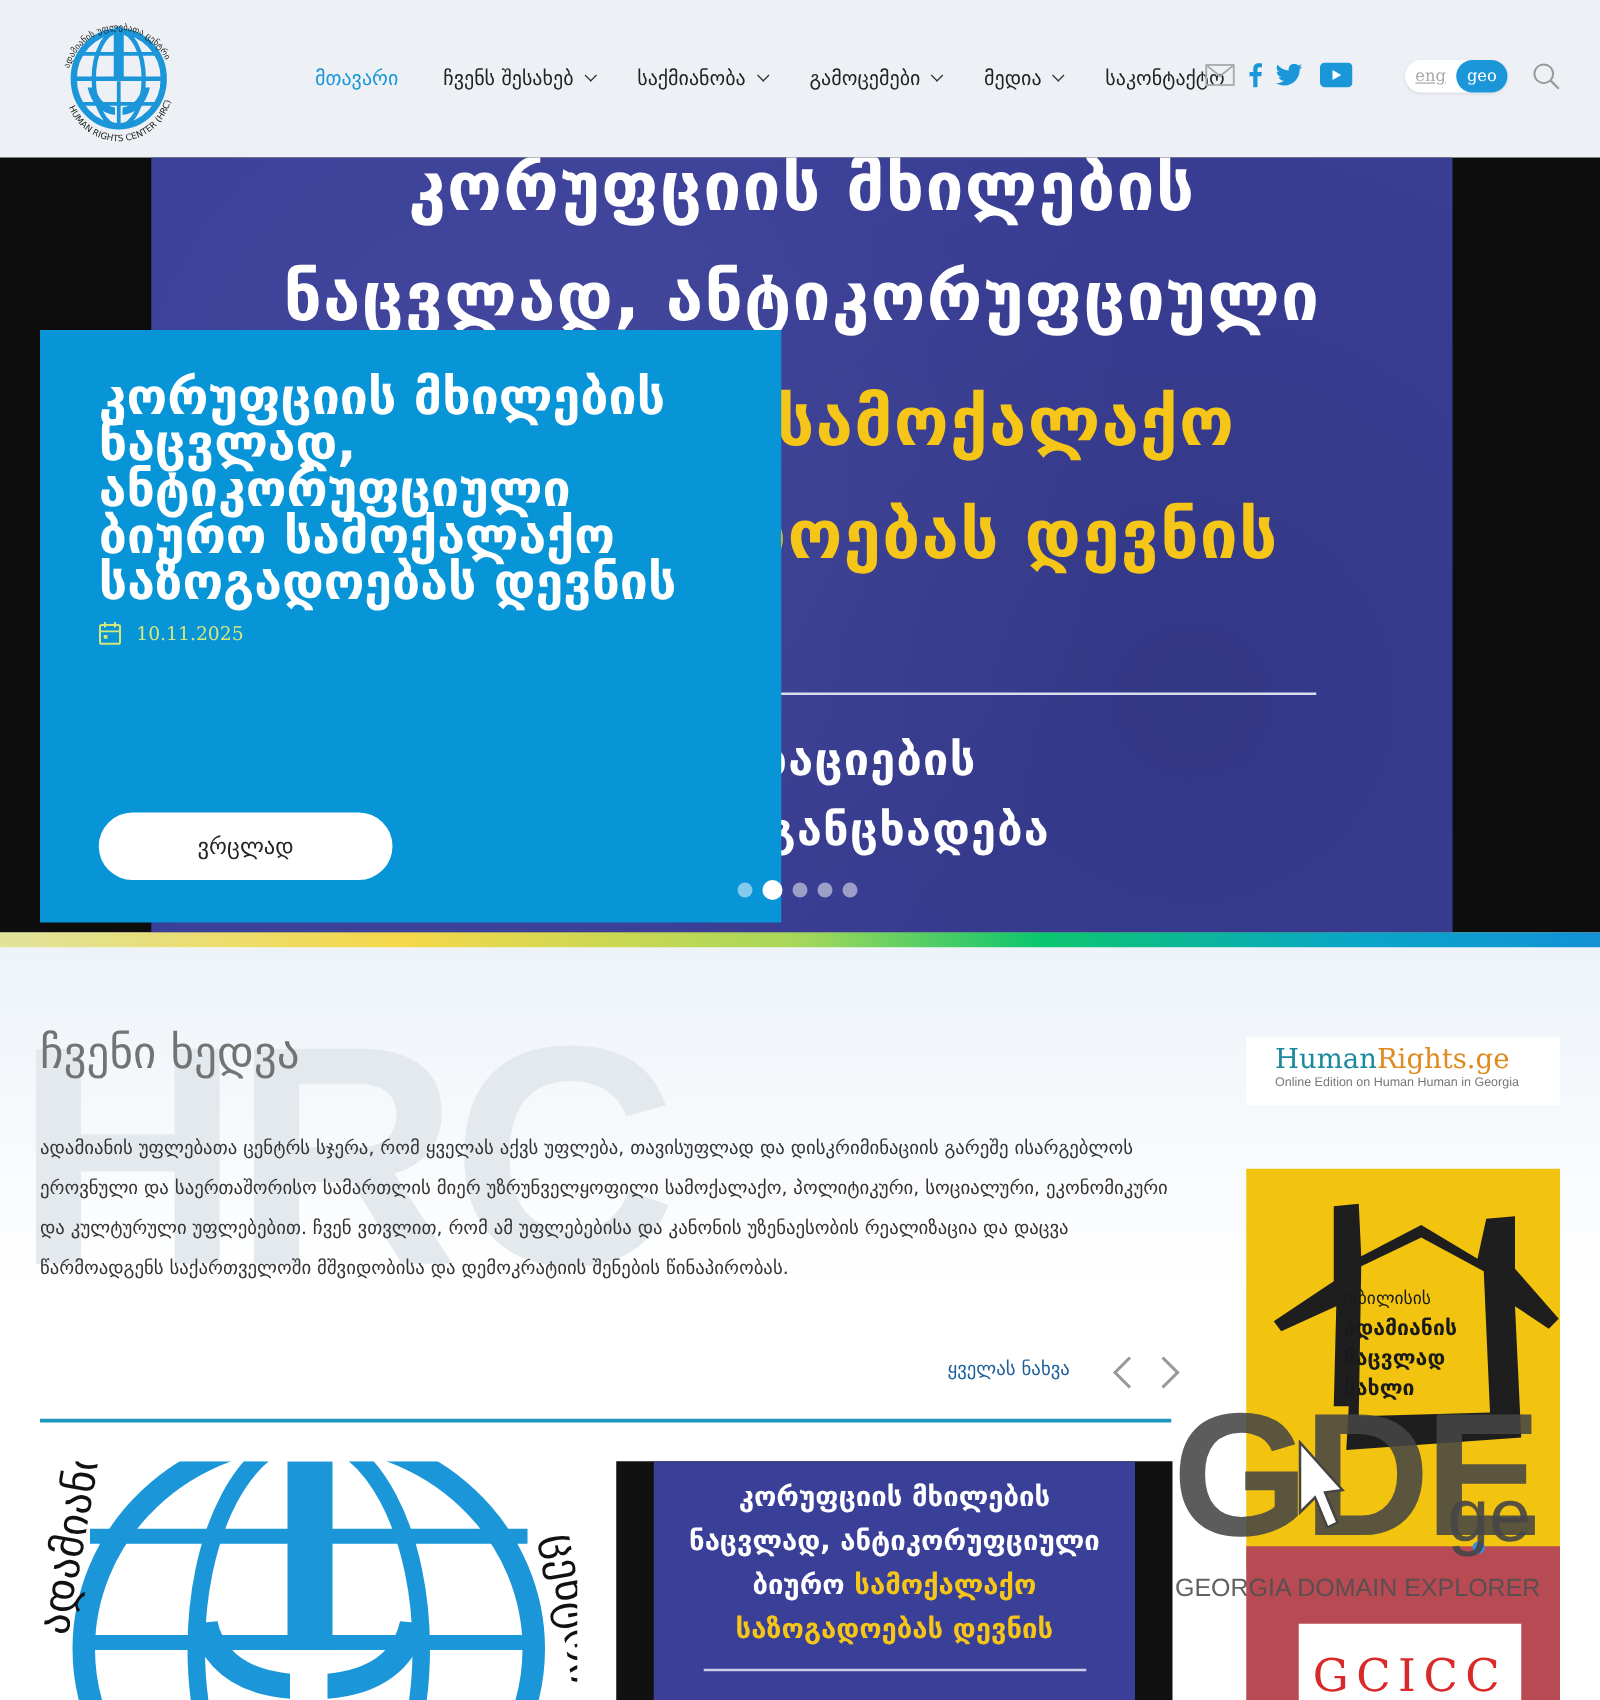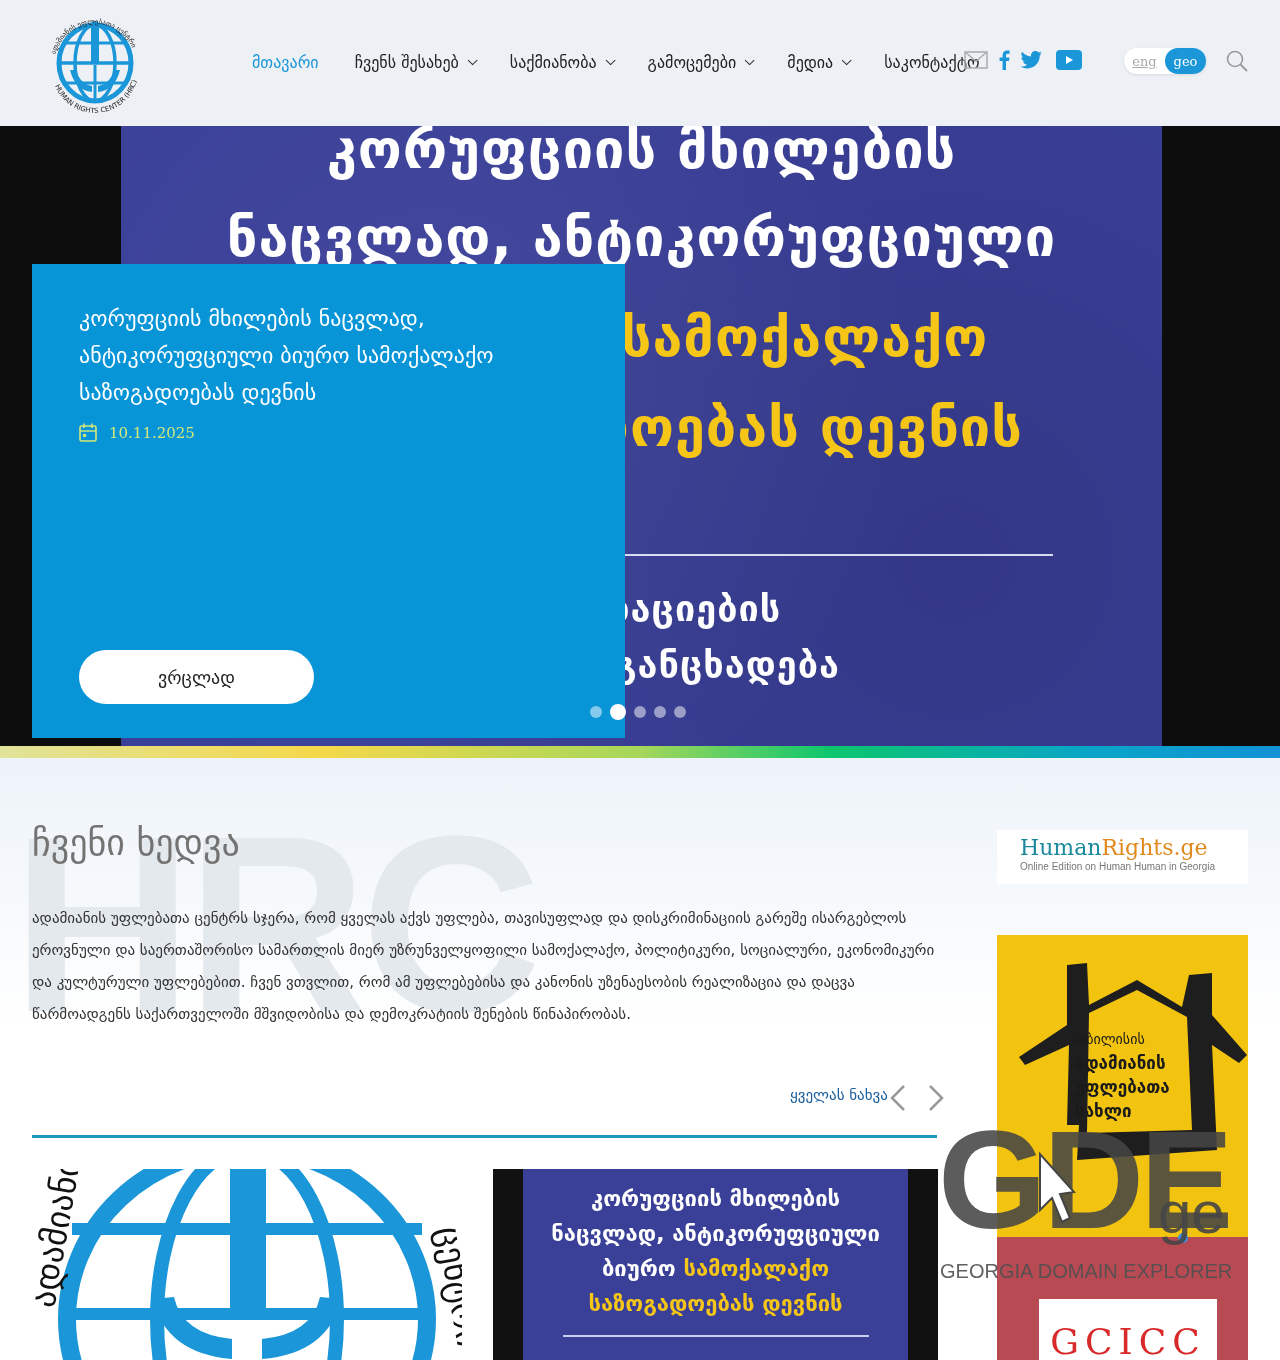--- a/index.html
+++ b/index.html
@@ -24,41 +24,41 @@
   
   .hero { position: absolute; left: 0; top: 126px; width: 1280px; height: 620px; background: #0d0d0d; overflow: hidden; }
   .hero-img { position: absolute; left: 121px; top: 0; width: 1041px; height: 620px; background: #3a3f98;
     background-image: radial-gradient(circle at 30% 40%, rgba(255,255,255,0.05), transparent 60%), radial-gradient(circle at 80% 70%, rgba(0,0,0,0.12), transparent 60%); }
   .poster-line { position: absolute; left: 0; width: 1041px; text-align: center; font-weight: bold; font-size: 54px; letter-spacing: 1px; color: #fff; white-space: nowrap; }
   .poster-line.yellow { color: #f5c518; }
   .poster-line.small { font-size: 36px; }
   .poster-rule { position: absolute; left: 300px; top: 428px; width: 632px; height: 2px; background: #d8dcef; }
 
   .hero-card { position: absolute; left: 32px; top: 138px; width: 593px; height: 474px; background: #0895d8; padding: 36px 47px; }
-  .hero-title { font-size: 22px; line-height: 37px; color: #fff; font-weight: normal; }
+  .hero-title { font-size: 40px; line-height: 37px; color: #fff; font-weight: bold; }
   .hero-date { display: flex; align-items: center; margin-top: 12px; color: #d4e87a; font-family: "DejaVu Serif", serif; font-size: 15px; }
   .hero-date svg { margin-right: 12px; }
   .hero-text { margin-top: 14px; color: #fff; font-size: 15px; line-height: 32px; }
   .hero-btn { position: absolute; left: 47px; top: 386px; width: 235px; height: 54px; background: #fff; border-radius: 27px; border: none; font-size: 18px; color: #222; cursor: pointer; font-family: "DejaVu Sans", sans-serif; }
   .dots { position: absolute; left: 590px; top: 704px; display: flex; gap: 8px; align-items: center; }
   .dot { width: 12px; height: 12px; border-radius: 50%; background: rgba(255,255,255,0.5); cursor: pointer; }
   .dot.active { width: 16px; height: 16px; background: #fff; }
 
   .grad-strip { position: absolute; left: 0; top: 746px; width: 1280px; height: 12px;
     background: linear-gradient(to right, #e0e39a 0%, #f5d84a 25%, #a6d75a 50%, #0cc66e 65%, #0aa5c8 85%, #1292d6 100%); }
 
   
   .main-bg { position: absolute; left: 0; top: 758px; width: 1280px; height: 602px; background: linear-gradient(to bottom, #edf3f9 0%, #ffffff 45%); }
   .watermark { position: absolute; left: 12px; top: 800px; font-family: "Liberation Sans", sans-serif; font-weight: bold; font-size: 250px; color: #e4e9ee; letter-spacing: -6px; line-height: 1; }
   .vision-title { position: absolute; left: 32px; top: 822px; font-size: 36px; color: #737373; font-weight: normal; }
   .vision-text { position: absolute; left: 32px; top: 902px; width: 910px; font-size: 15px; line-height: 32px; color: #333; }
 
   .news-head { position: absolute; left: 32px; top: 1070px; width: 905px; height: 68px; border-bottom: 3px solid #1b96bd; }
   .news-title { position: absolute; left: 0; top: 4px; font-size: 36px; color: #222; font-weight: normal; }
-  .view-all { position: absolute; left: 726px; top: 16px; font-size: 15px; color: #1a5e9a; text-decoration: none; cursor: pointer; margin-left: 32px; }
+  .view-all { position: absolute; left: 726px; top: 16px; font-size: 15px; color: #1a5e9a; text-decoration: none; cursor: pointer; }
   .arr { position: absolute; top: 14px; width: 24px; height: 28px; cursor: pointer; }
 
   .news-card { position: absolute; top: 1169px; height: 191px; overflow: hidden; cursor: pointer; }
   .nc1 { left: 32px; width: 430px; background: #fff; }
   .nc2 { left: 493px; width: 445px; background: #111; }
   .nc2 .inner { position: absolute; left: 30px; top: 0; width: 385px; height: 191px; background: #3a3f98; text-align: center; padding-top: 12px; }
   .nc2 .l { font-weight: bold; font-size: 22px; line-height: 35px; color: #fff; white-space: nowrap; }
   .nc2 .y { color: #f5c518; }
 
   
@@ -254,21 +254,21 @@
 </a>
 
 <a class="side-banner house-banner">
   <svg width="251" height="252" viewBox="0 0 251 252">
     <path d="M60,30 L80,28 L82,70 L130,45 L175,72 L182,40 L205,38 L205,80 L240,120 L232,128 L205,110 L210,215 L70,225 L72,190 L60,190 L62,110 L18,130 L12,122 L60,90 Z" fill="#1e1e1e"></path>
     <path d="M82,78 L130,55 L180,82 L185,195 L80,198 Z" fill="#f2c40f"></path>
   </svg>
   <div class="house-text">
     <div style="font-size:14px; font-weight:normal;">თბილისის</div>
     <div style="font-size:17px;">ადამიანის</div>
-    <div style="font-size:17px;">უფლებათა</div>
+    <div style="font-size:17px;">ნაცვლად</div>
     <div style="font-size:17px;">სახლი</div>
   </div>
 </a>
 
 <a class="side-banner gcicc-banner">
   <div class="gcicc-box">GCICC</div>
 </a>
 
 <div class="gde">
   <div class="gde-letters">GDE</div>

